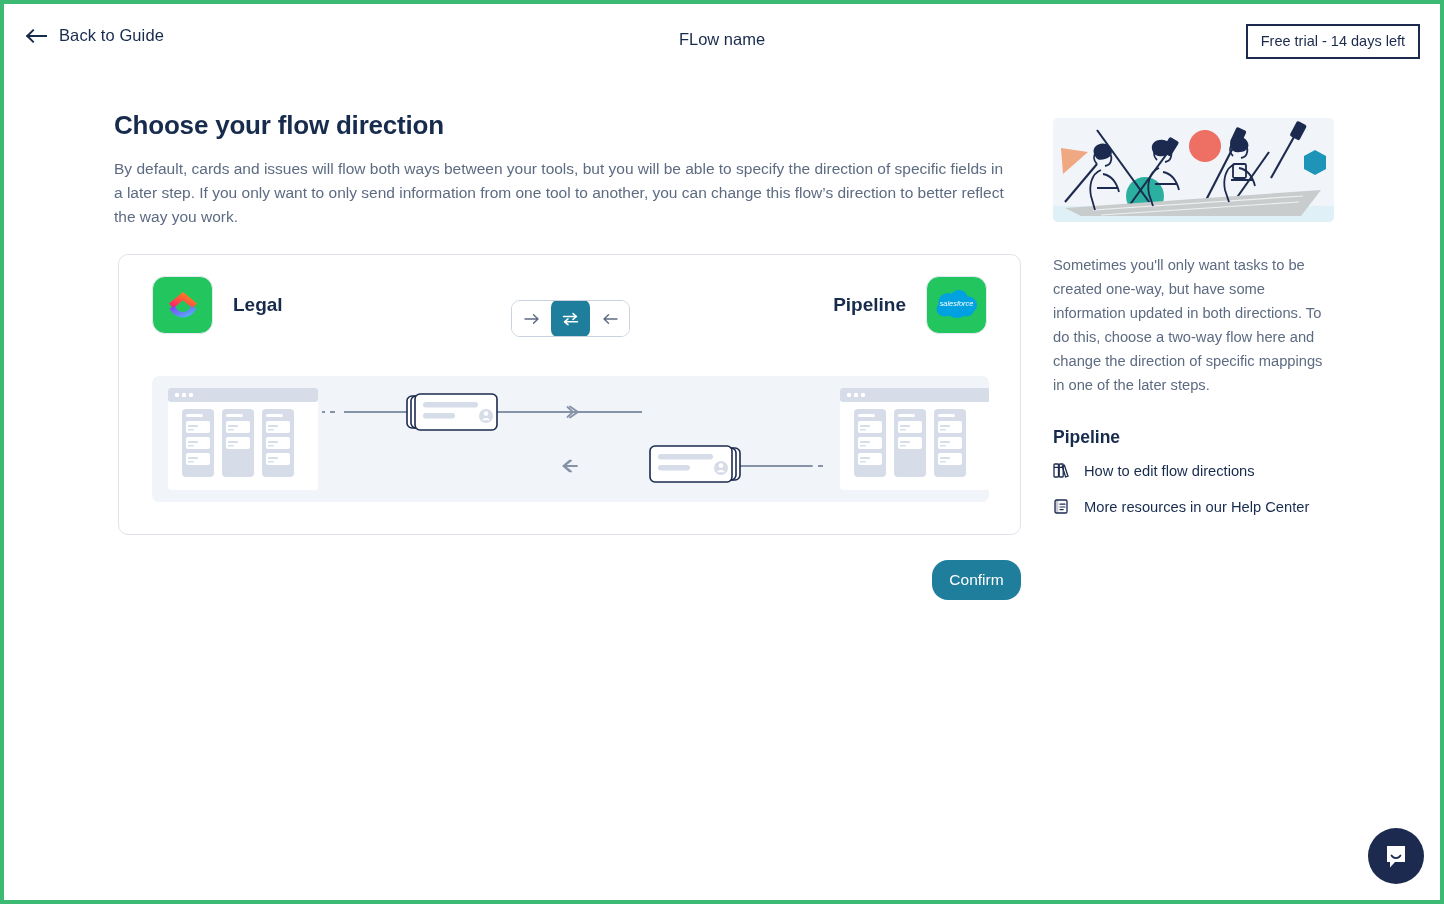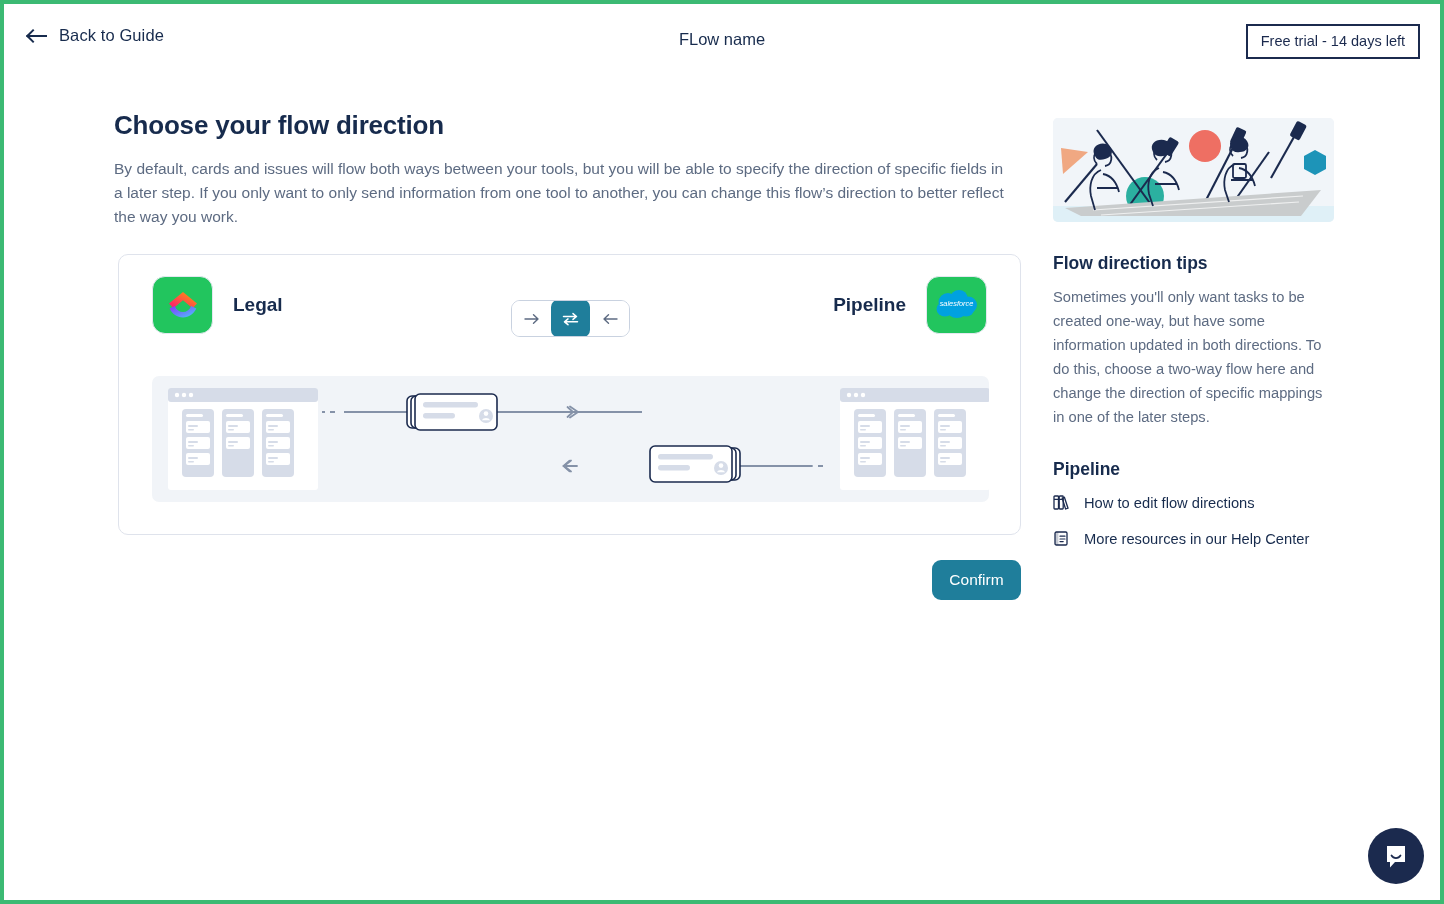--- a/index.html
+++ b/index.html
@@ -109,21 +109,21 @@
   #flow-illustration {
     position: absolute; left: 33px; top: 121px;
     width: 837px; height: 126px;
     background: #f1f4f8; border-radius: 7px; overflow: hidden;
   }
   #flow-illustration svg { display: block; }
 
   
   #confirm-button {
     position: absolute; left: 928px; top: 556px;
-    width: 89px; height: 40px; border: none; border-radius: 9px;
+    width: 89px; height: 40px; border: none; border-radius: 16px;
     background: #1f7e9b; color: #fff; font-size: 15.5px;
     font-family: "Liberation Sans", sans-serif; cursor: pointer;
   }
 
   
   #sidebar { position: absolute; left: 1049px; top: 114px; width: 290px; }
   #tips-illustration {
     width: 281px; height: 104px; border-radius: 5px;
     background: #f1f5f9; overflow: hidden; margin-bottom: 31px;
   }
@@ -418,21 +418,20 @@
           <path d="M180 38 c-8 -8 2 -18 10 -13 c7 4 5 14 -2 15"></path>
           <path d="M182 46 c-10 4 -12 16 -10 26 l4 12"></path>
           <path d="M186 50 c10 2 14 10 16 18"></path>
           <path d="M178 62 h22"></path>
           <rect x="180" y="46" width="13" height="14" rx="1.5"></rect>
         </g>
         <path d="M178 30 c-5 -11 11 -15 16 -7 c4 6 -1 11 -7 11 c-4 1 -7 0 -9 -4z" fill="#1b2a4e"></path>
       </svg>
     </div>
 
-    <div class="side-heading">Flow direction tips</div>
     <div id="tips-body">Sometimes you'll only want tasks to be created one-way, but have some information updated in both directions. To do this, choose a two-way flow here and change the direction of specific mappings in one of the later steps.</div>
 
     <div class="side-heading" id="resources-heading">Pipeline</div>
 
     <div class="resource-item">
       <span class="r-icon">
         <svg width="16" height="17" viewBox="0 0 16 17">
           <rect x="1" y="2" width="4.5" height="13" rx=".8" fill="none" stroke="#1b2a4e" stroke-width="1.3"></rect>
           <rect x="6.2" y="2" width="4" height="13" rx=".8" fill="none" stroke="#1b2a4e" stroke-width="1.3"></rect>
           <path d="M11.4 3.3 L15 14.2 L12.6 15 L9.2 4.2 Z" fill="none" stroke="#1b2a4e" stroke-width="1.3"></path>

